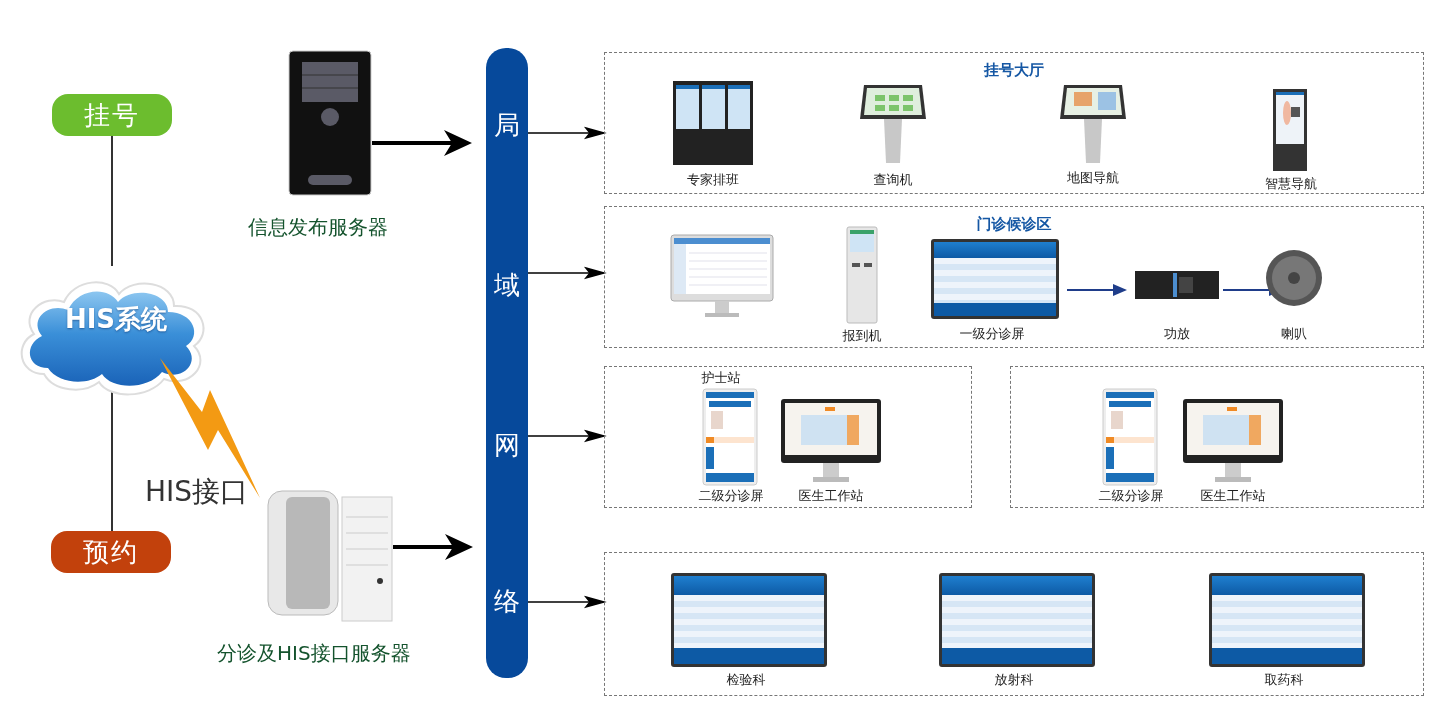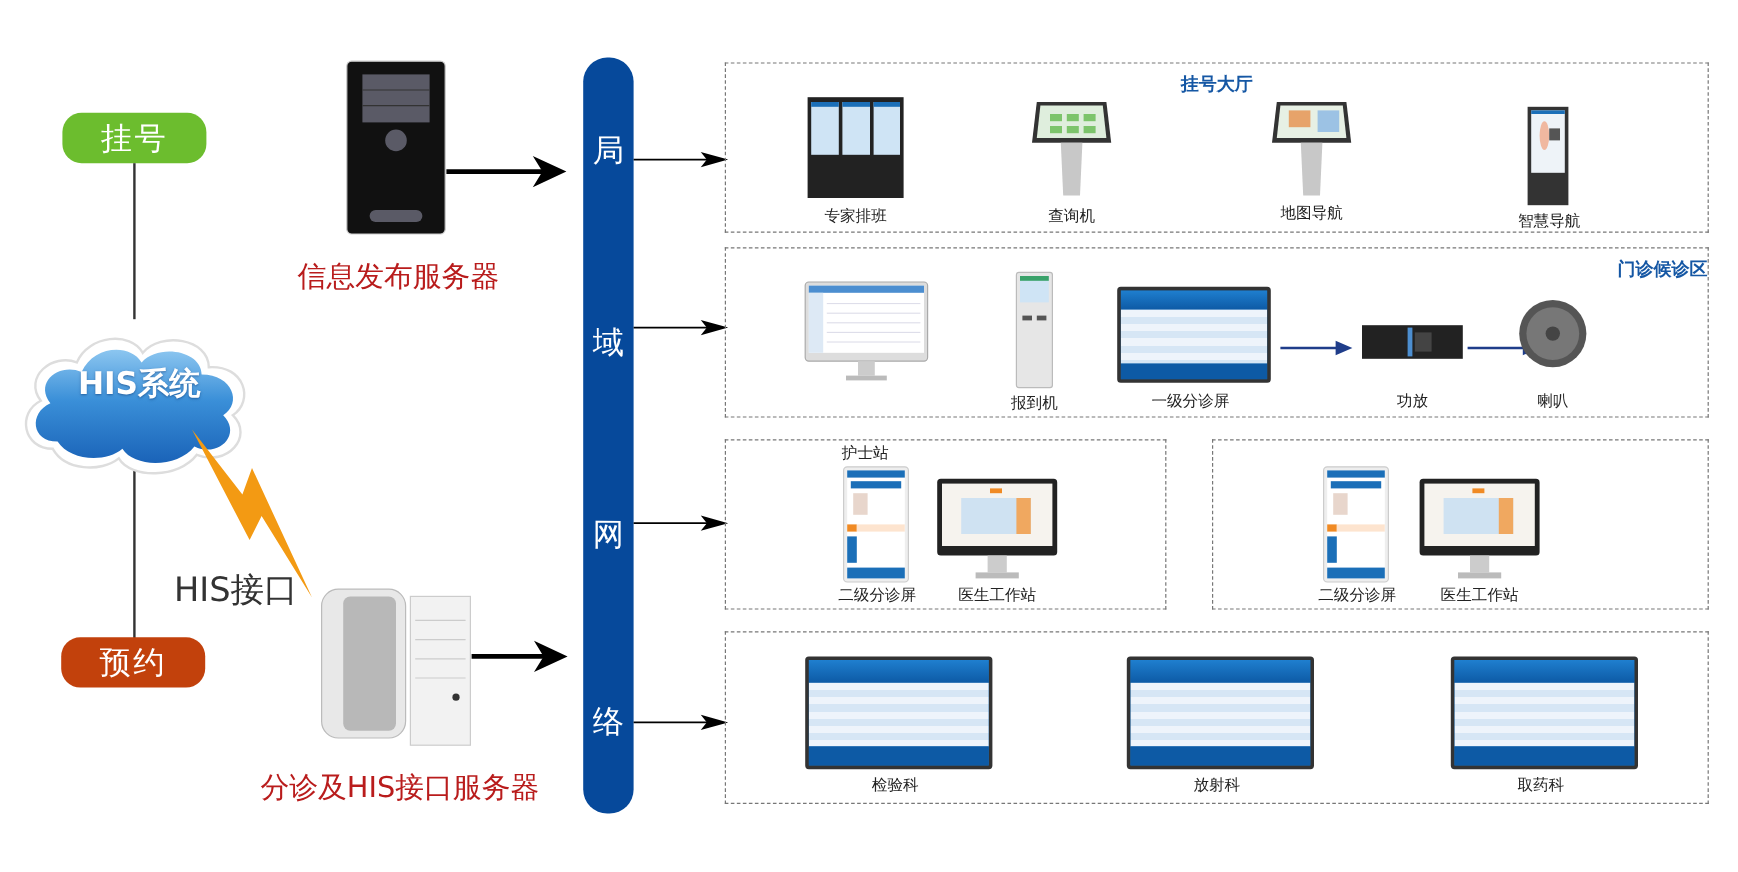--- a/index.html
+++ b/index.html
@@ -4,21 +4,21 @@
 <style>
   html,body{margin:0;padding:0;background:#fff;}
   body{width:1448px;height:727px;position:relative;overflow:hidden;font-family:"DejaVu Sans","Liberation Sans",sans-serif;color:#222;}
   .abs{position:absolute;}
   .tag{position:absolute;width:120px;height:42px;border-radius:16px;color:#fff;font-size:26px;display:flex;align-items:center;justify-content:center;letter-spacing:2px;}
   .tag.green{left:52px;top:94px;background:#6cbd2e;}
   .tag.orange{left:51px;top:531px;background:#c2410c;}
   .vline{position:absolute;left:111px;width:2px;background:#333;}
   .cloud{position:absolute;left:14px;top:264px;width:200px;height:140px;}
   .cloud-label{position:absolute;left:26px;top:302px;width:180px;text-align:center;color:#fff;font-size:26px;font-weight:bold;text-shadow:0 1px 2px rgba(0,40,100,.5);}
-  .lbl{position:absolute;font-size:24px;color:#b91c1c;white-space:nowrap;}
+  .lbl{position:absolute;font-size:20px;color:#14532d;white-space:nowrap;}
   .his-iface{left:145px;top:473px;font-size:28px;color:#333;}
   .bus{position:absolute;left:486px;top:48px;width:42px;height:630px;background:#06499b;border-radius:20px;}
   .bus-char{position:absolute;left:0;width:42px;text-align:center;color:#fff;font-size:26px;}
   .zone{position:absolute;border:1px dashed #777;}
   .zone-title{position:absolute;left:0;right:0;text-align:center;color:#1557a4;font-size:15px;font-weight:bold;}
   .dev-lbl{position:absolute;font-size:13px;color:#222;text-align:center;width:120px;}
   .screen{position:absolute;background:#1b6fb8;border:3px solid #333;border-radius:3px;overflow:hidden;}
   .screen .hdr{height:22%;background:linear-gradient(#1f7fcf,#0d5aa5);}
   .screen .body{height:60%;background:repeating-linear-gradient(#eef4fb 0 6px,#d6e6f5 6px 12px);}
   .screen .ftr{height:18%;background:#0d5aa5;}
@@ -137,21 +137,21 @@
     <rect x="0" y="0" width="34" height="82" fill="#333"></rect>
     <rect x="3" y="3" width="28" height="52" fill="#eef3f8"></rect>
     <rect x="3" y="3" width="28" height="3" fill="#1b6fb8"></rect>
     <ellipse cx="14" cy="24" rx="4" ry="12" fill="#f0b8a0"></ellipse>
     <rect x="18" y="18" width="9" height="10" fill="#555"></rect>
   </svg>
   <div class="dev-lbl" style="left:626px;top:122px;">智慧导航</div>
 </div>
 
 <div class="zone" style="left:604px;top:206px;width:818px;height:140px;">
-  <div class="zone-title" style="top:8px;text-align:right;">门诊候诊区</div>
+  <div class="zone-title" style="top:8px;">门诊候诊区</div>
   <svg class="abs" style="left:66px;top:28px;width:102px;height:84px;" viewBox="0 0 102 84">
     <rect x="0" y="0" width="102" height="66" rx="3" fill="#ddd" stroke="#aaa"></rect>
     <rect x="3" y="3" width="96" height="56" fill="#fff"></rect>
     <rect x="3" y="3" width="96" height="6" fill="#4c8ed0"></rect>
     <rect x="3" y="9" width="12" height="50" fill="#dde9f5"></rect>
     <g stroke="#ccd" stroke-width="0.6">
         <line x1="18" y1="18" x2="96" y2="18"></line>
         <line x1="18" y1="26" x2="96" y2="26"></line>
         <line x1="18" y1="34" x2="96" y2="34"></line>
         <line x1="18" y1="42" x2="96" y2="42"></line>
@@ -240,21 +240,21 @@
     <rect x="4" y="4" width="92" height="52" fill="#f6f3ee"></rect>
     <rect x="44" y="8" width="10" height="4" fill="#f08a24"></rect>
     <rect x="20" y="16" width="58" height="30" fill="#cfe2f2"></rect>
     <rect x="66" y="16" width="12" height="30" fill="#f0a860"></rect>
     <rect x="42" y="64" width="16" height="14" fill="#ccc"></rect>
       <rect x="32" y="78" width="36" height="5" fill="#bbb"></rect>
   </svg>
   <div class="dev-lbl" style="left:162px;top:120px;">医生工作站</div>
 </div>
 
-<div class="zone" style="left:604px;top:526px;width:818px;height:142px;">
+<div class="zone" style="left:604px;top:552px;width:818px;height:142px;">
   <div class="screen" style="left:66px;top:20px;width:150px;height:88px;">
       <div class="hdr"></div>
       <div class="body"></div>
       <div class="ftr"></div>
     </div>
   <div class="dev-lbl" style="left:81px;top:118px;">检验科</div>
   <div class="screen" style="left:334px;top:20px;width:150px;height:88px;">
       <div class="hdr"></div>
       <div class="body"></div>
       <div class="ftr"></div>

